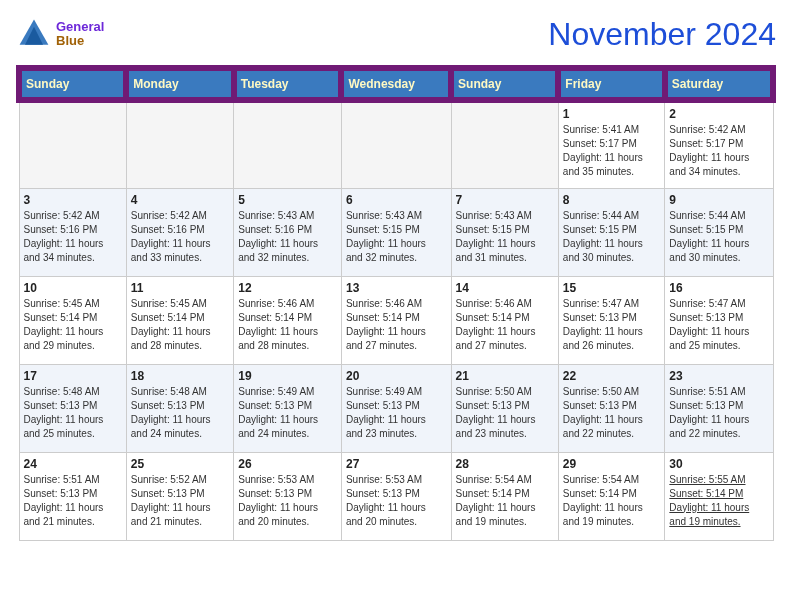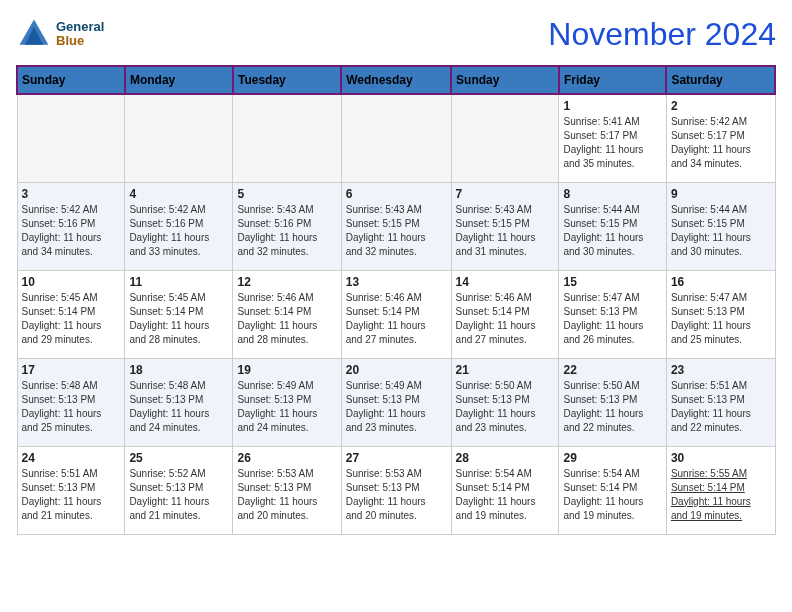--- a/index.html
+++ b/index.html
@@ -24,21 +24,21 @@
       align-items: center;
       gap: 4px;
     }
     .logo-text {
       display: flex;
       flex-direction: column;
       font-size: 13px;
       font-weight: bold;
       line-height: 1.1;
     }
-    .logo-text .general { color: #0c4a6e; }
+    .logo-text .general { color: #6d28d9; }
     .logo-text .blue { color: #a16207; }
     .logo-icon {
       width: 36px;
       height: 36px;
     }
     .title-block {
       text-align: right;
     }
     .month-title {
       font-size: 32px;
@@ -48,26 +48,26 @@
     .location {
       font-size: 15px;
       color: #444;
     }
     .calendar {
       width: 100%;
       border-collapse: collapse;
     }
     .calendar th {
       background: #3a7abf;
-      color: #000000;
+      color: #fef9c3;
       font-size: 12px;
       font-weight: bold;
       padding: 6px 4px;
       text-align: left;
-      border: 2px solid #701a75;
+      border: 6px solid #701a75;
     }
     .calendar td {
       border: 1px solid #ccc;
       vertical-align: top;
       padding: 4px;
       font-size: 10px;
       color: #333;
       width: 113px;
       height: 88px;
       background: #fff;

